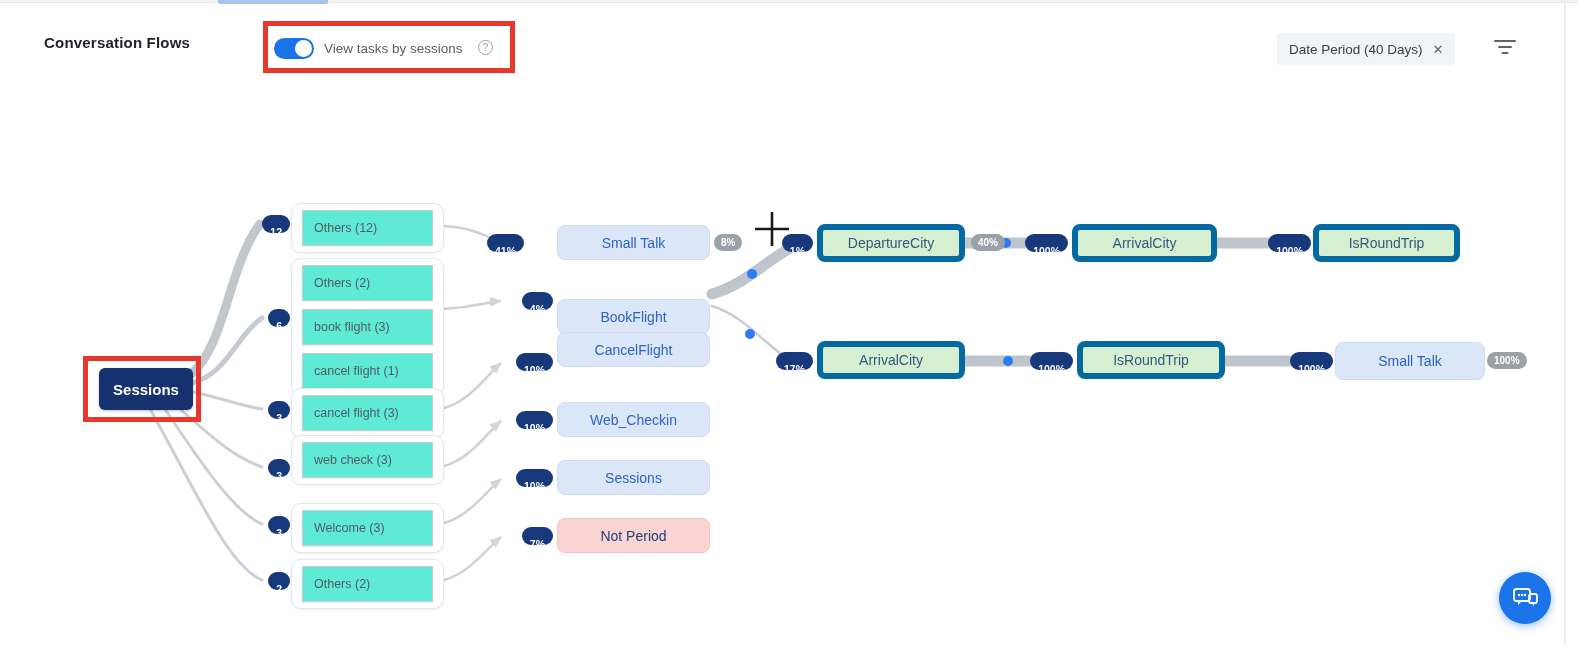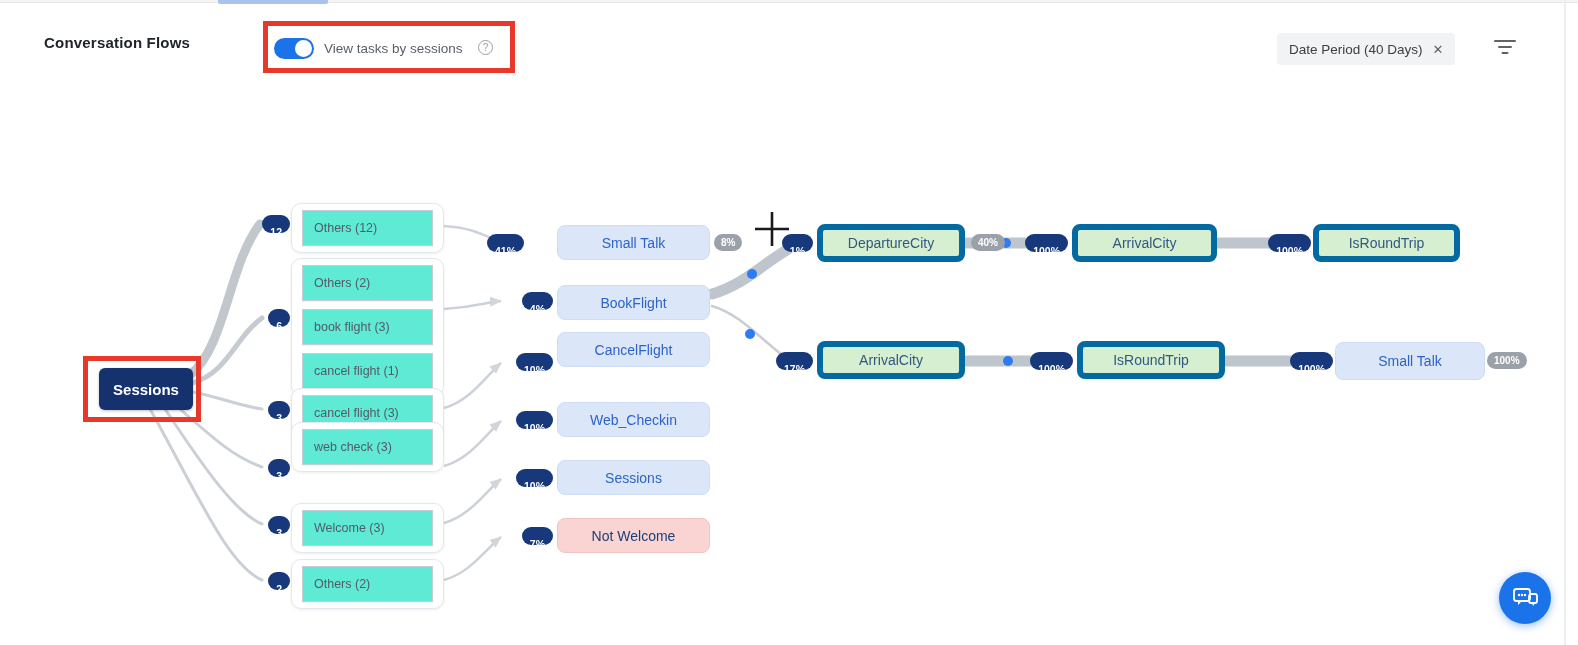--- a/index.html
+++ b/index.html
@@ -157,44 +157,44 @@
     <div class="group-item">Others (12)</div>
   </div>
   <div class="group-box" style="top:258px;">
     <div class="group-item">Others (2)</div>
     <div class="group-item">book flight (3)</div>
     <div class="group-item">cancel flight (1)</div>
   </div>
   <div class="group-box" style="top:388px;">
     <div class="group-item">cancel flight (3)</div>
   </div>
-  <div class="group-box" style="top:422px;">
+  <div class="group-box" style="top:435px;">
     <div class="group-item">web check (3)</div>
   </div>
   <div class="group-box" style="top:503px;">
     <div class="group-item">Welcome (3)</div>
   </div>
   <div class="group-box" style="top:559px;">
     <div class="group-item">Others (2)</div>
   </div>
 
   <div class="pill-navy" style="right:1054px; top:234px;">41%</div>
   <div class="pill-navy" style="right:1025px; top:292px;">4%</div>
   <div class="pill-navy" style="right:1025px; top:353px;">10%</div>
   <div class="pill-navy" style="right:1025px; top:411px;">10%</div>
   <div class="pill-navy" style="right:1025px; top:469px;">10%</div>
   <div class="pill-navy" style="right:1025px; top:527px;">7%</div>
 
   <div class="task-node" style="top:225px;">Small Talk</div>
   <div class="pill-gray" style="left:714px; top:234px;">8%</div>
-  <div class="task-node" style="top:285px;">BookFlight</div>
+  <div class="task-node" style="top:299px;">BookFlight</div>
   <div class="task-node" style="top:332px;">CancelFlight</div>
   <div class="task-node" style="top:402px;">Web_Checkin</div>
   <div class="task-node" style="top:460px;">Sessions</div>
-  <div class="task-node nothandled" style="top:518px;">Not Welcome</div>
+  <div class="task-node nothandled" style="top:518px;">Not Period</div>
 
   <div class="pill-navy" style="right:765px; top:234px;">1%</div>
   <div class="green-node" style="left:817px; top:224px; width:148px;">DepartureCity</div>
   <div class="pill-gray" style="left:971px; top:234px;">40%</div>
   <div class="pill-navy" style="right:510px; top:234px;">100%</div>
   <div class="green-node" style="left:1072px; top:224px; width:145px;">ArrivalCity</div>
   <div class="pill-navy" style="right:267px; top:234px;">100%</div>
   <div class="green-node" style="left:1313px; top:224px; width:147px;">IsRoundTrip</div>
 
   <div class="pill-navy" style="right:765px; top:352px;">17%</div>

